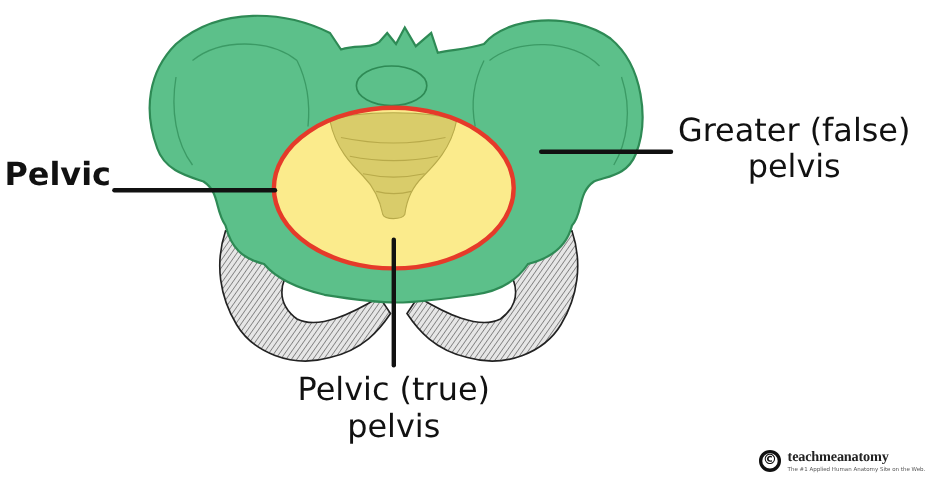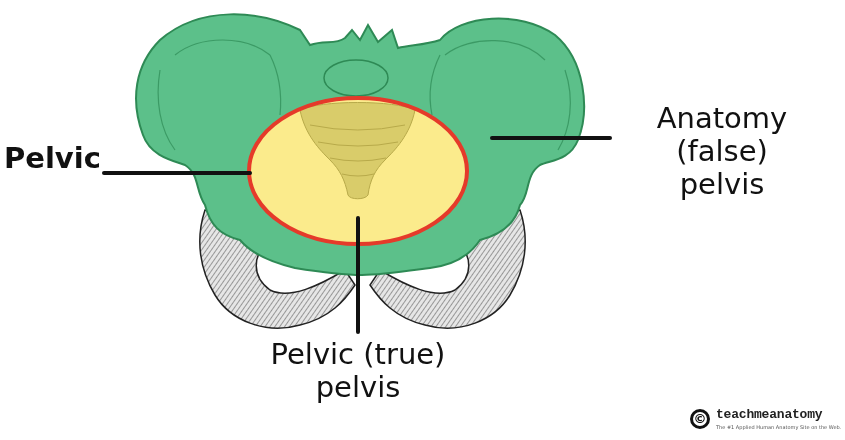--- a/index.html
+++ b/index.html
@@ -5,21 +5,21 @@
   html, body { margin: 0; padding: 0; background: #ffffff; }
   body { width: 845px; height: 440px; position: relative; overflow: hidden; font-family: "DejaVu Sans", sans-serif; }
   .diagram { position: absolute; left: 0; top: 0; width: 845px; height: 440px; }
   .label { position: absolute; color: #111111; font-size: 29px; line-height: 33px; text-align: center; font-family: "DejaVu Sans", sans-serif; }
   .label-pelvic { left: 4px; top: 142px; width: 92px; text-align: center; font-weight: bold; }
   .label-greater { left: 612px; top: 102px; width: 220px; }
   .label-lesser { left: 258px; top: 338px; width: 200px; }
   .label span { display: block; }
   .brand { position: absolute; left: 690px; top: 405px; width: 150px; height: 30px; }
   .brand-logo { position: absolute; left: 0; top: 4px; width: 20px; height: 20px; border: 3px solid #111; border-radius: 50%; box-sizing: border-box; font-size: 13px; font-weight: bold; line-height: 14px; text-align: center; color: #111; font-family: "DejaVu Sans", sans-serif; }
-  .brand-name { position: absolute; left: 26px; top: 2px; font-size: 13px; font-weight: bold; color: #222; font-family: Liberation Mono, monospace; letter-spacing: -0.2px; }
+  .brand-name { position: absolute; left: 26px; top: 2px; font-size: 13px; font-weight: bold; color: #222; font-family: Liberation Serif, serif; letter-spacing: -0.2px; }
   .brand-tag { position: absolute; left: 26px; top: 19px; font-size: 5px; color: #555; font-family: "DejaVu Sans", sans-serif; white-space: nowrap; }
 </style>
 </head>
 <body>
 
 <svg class="diagram" viewBox="0 0 845 440" xmlns="http://www.w3.org/2000/svg">
   <defs>
     <pattern id="hatch" width="4" height="4" patternUnits="userSpaceOnUse" patternTransform="rotate(35)">
       <rect width="4" height="4" fill="#e6e6e6"></rect>
       <line x1="0" y1="0" x2="0" y2="4" stroke="#555" stroke-width="1.1"></line>
@@ -54,21 +54,21 @@
     <line x1="492" y1="138" x2="610" y2="138" stroke="#111" stroke-width="4" stroke-linecap="round"></line>
     <line x1="358" y1="218" x2="358" y2="332" stroke="#111" stroke-width="4" stroke-linecap="round"></line>
   </g>
 </svg>
 
 <div class="label label-pelvic">
   <span>Pelvic</span>
 </div>
 
 <div class="label label-greater">
-  <span>Anatomy (false)</span>
+  <span>Greater (false)</span>
   <span>pelvis</span>
 </div>
 
 <div class="label label-lesser">
   <span>Pelvic (true)</span>
   <span>pelvis</span>
 </div>
 
 <div class="brand">
   <div class="brand-logo">©</div>

